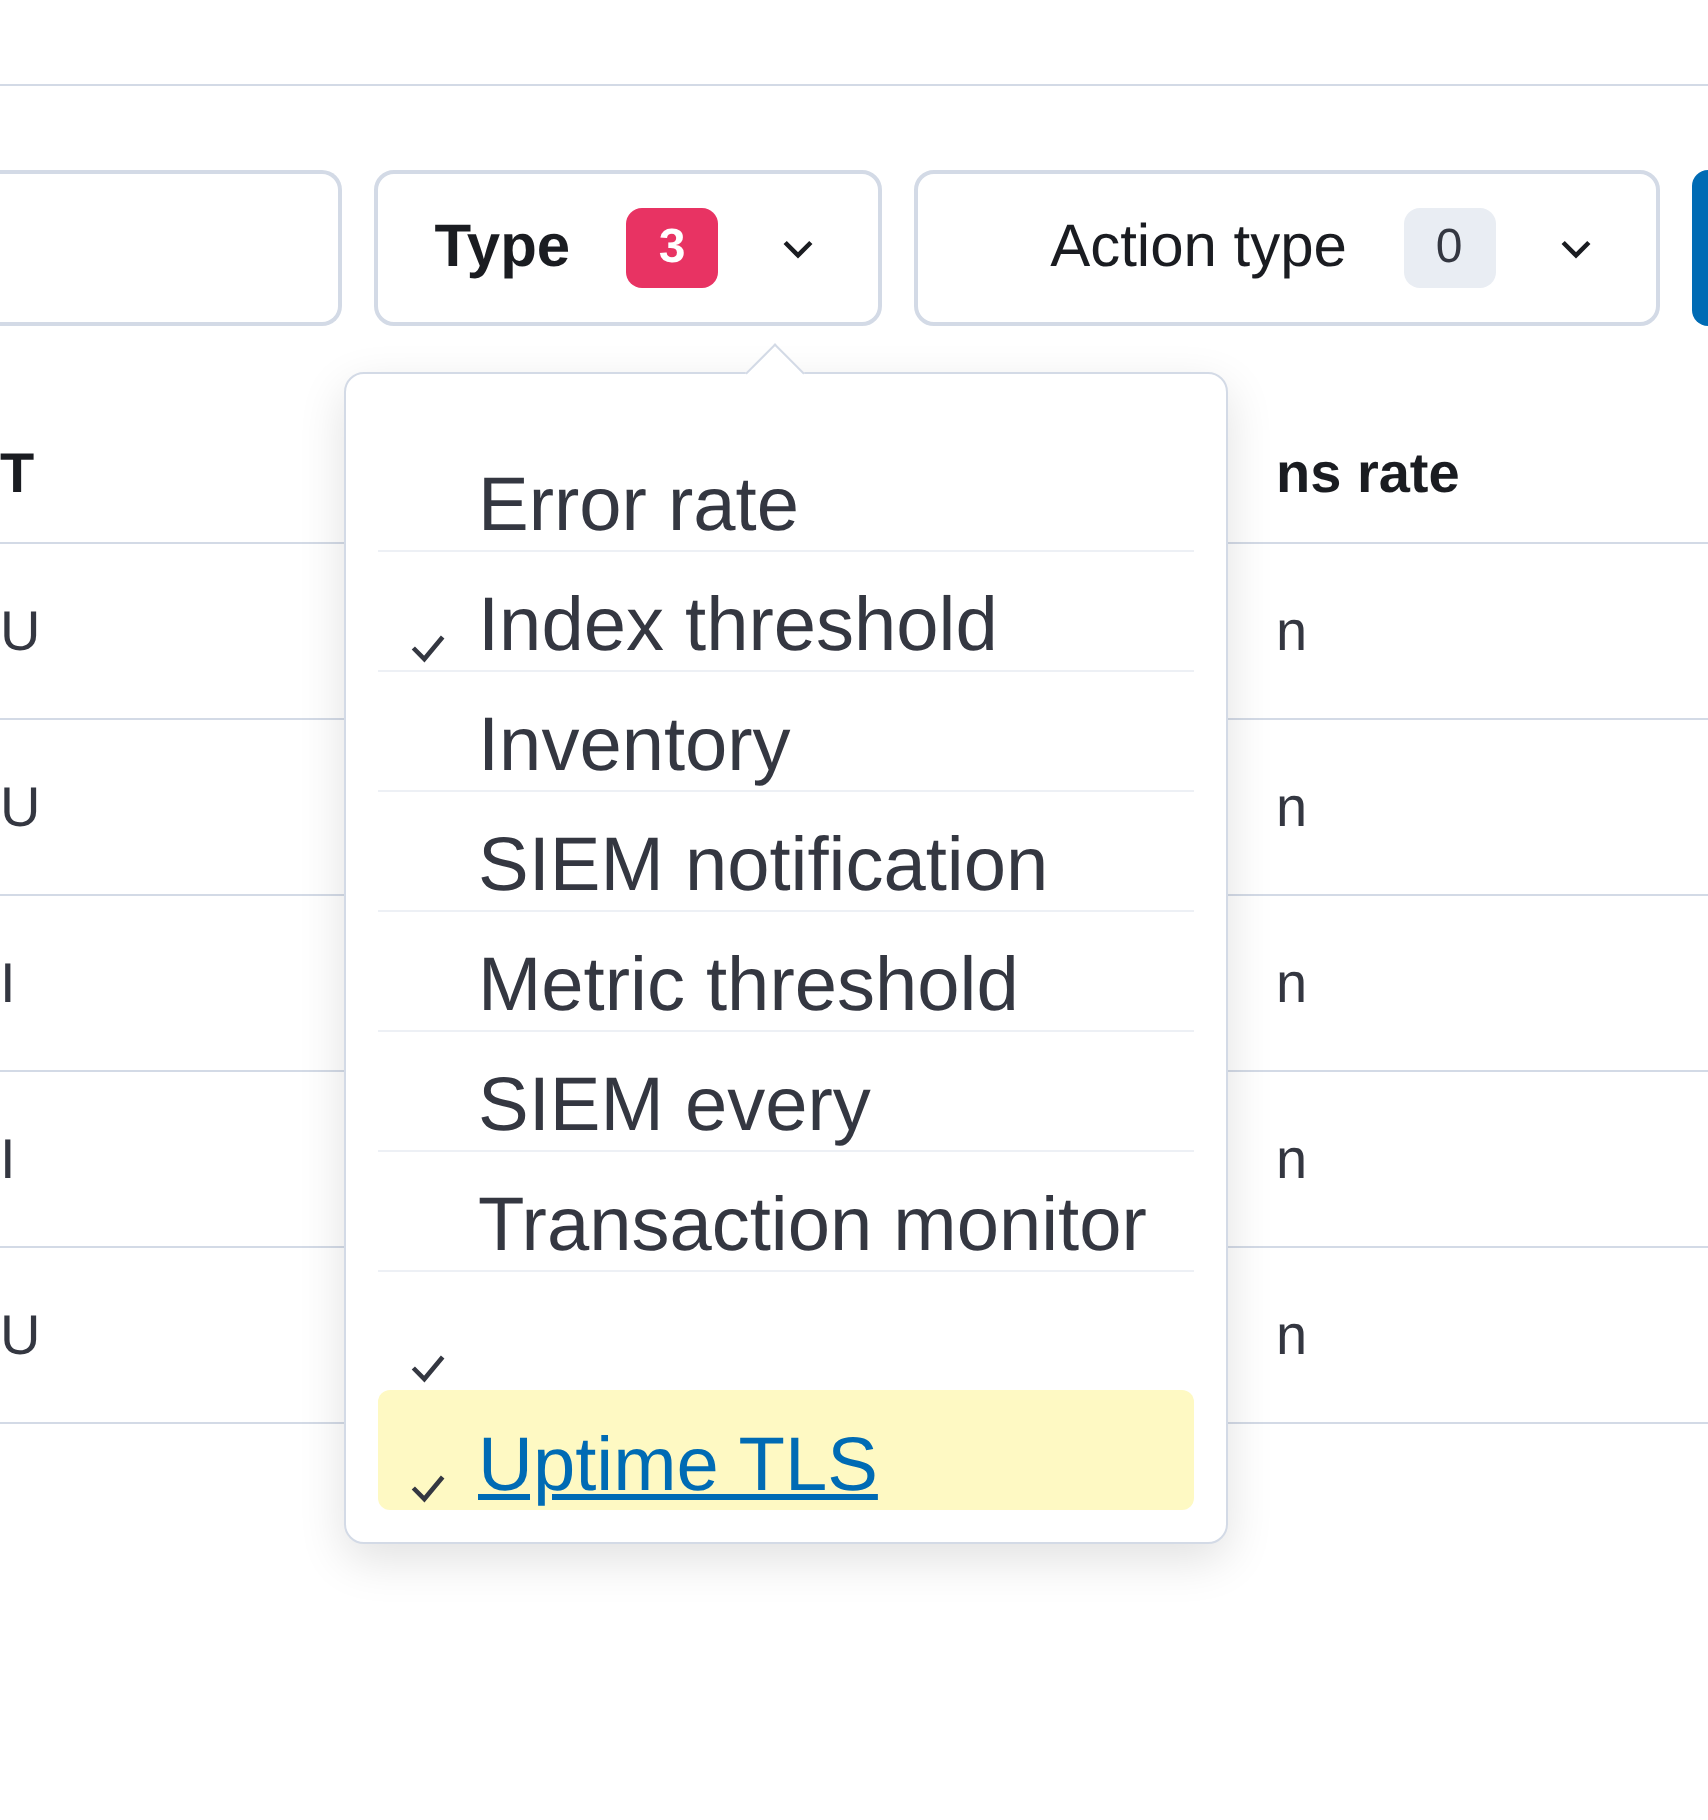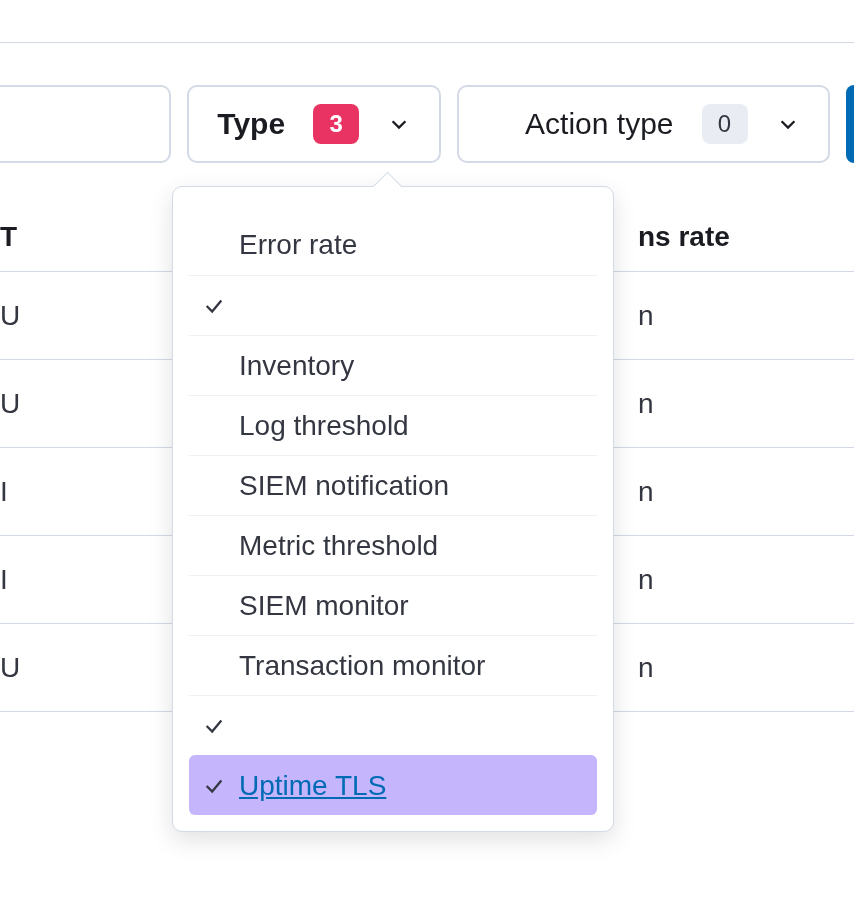--- a/index.html
+++ b/index.html
@@ -135,40 +135,40 @@
     width: 20px;
     height: 20px;
     background: #fff;
     border-left: 1px solid #d3dae6;
     border-top: 1px solid #d3dae6;
     transform: rotate(45deg);
   }
   .dd-list { list-style: none; }
   .dd-item {
     display: flex;
-    align-items: center;
+    align-items: flex-end;
     height: 60px;
-    font-size: 28px;
+    font-size: 38px;
     padding: 0 14px 0 8px;
     border-top: 1px solid #edf0f5;
     cursor: pointer;
     gap: 8px;
   }
   .dd-item:first-child { border-top: none; }
   .dd-check {
     width: 34px;
     display: inline-flex;
     align-items: center;
     justify-content: center;
     flex-shrink: 0;
   }
   .dd-check svg { width: 22px; height: 22px; stroke: #343741; stroke-width: 2.5; fill: none; }
   .dd-label { color: #343741; }
   .dd-item.hovered {
-    background: #c4b5fd;
+    background: #fef9c3;
     border-radius: 6px;
     border-top-color: transparent;
   }
   .dd-item.hovered .dd-label {
     color: #006bb4;
     text-decoration: underline;
   }
 </style>
 </head>
 <body>
@@ -242,40 +242,37 @@
       <li class="dd-item">
         <span class="dd-check"></span>
         <span class="dd-label">Error rate</span>
       </li>
       <li class="dd-item">
         <span class="dd-check">
           <svg viewBox="0 0 24 24">
             <polyline points="4 12 10 18 20 6"></polyline>
           </svg>
         </span>
+        <span class="dd-label">Index threshold</span>
       </li>
       <li class="dd-item">
         <span class="dd-check"></span>
         <span class="dd-label">Inventory</span>
       </li>
       <li class="dd-item">
         <span class="dd-check"></span>
-        <span class="dd-label">Log threshold</span>
-      </li>
-      <li class="dd-item">
-        <span class="dd-check"></span>
         <span class="dd-label">SIEM notification</span>
       </li>
       <li class="dd-item">
         <span class="dd-check"></span>
         <span class="dd-label">Metric threshold</span>
       </li>
       <li class="dd-item">
         <span class="dd-check"></span>
-        <span class="dd-label">SIEM monitor</span>
+        <span class="dd-label">SIEM every</span>
       </li>
       <li class="dd-item">
         <span class="dd-check"></span>
         <span class="dd-label">Transaction monitor</span>
       </li>
       <li class="dd-item">
         <span class="dd-check">
           <svg viewBox="0 0 24 24">
             <polyline points="4 12 10 18 20 6"></polyline>
           </svg>

